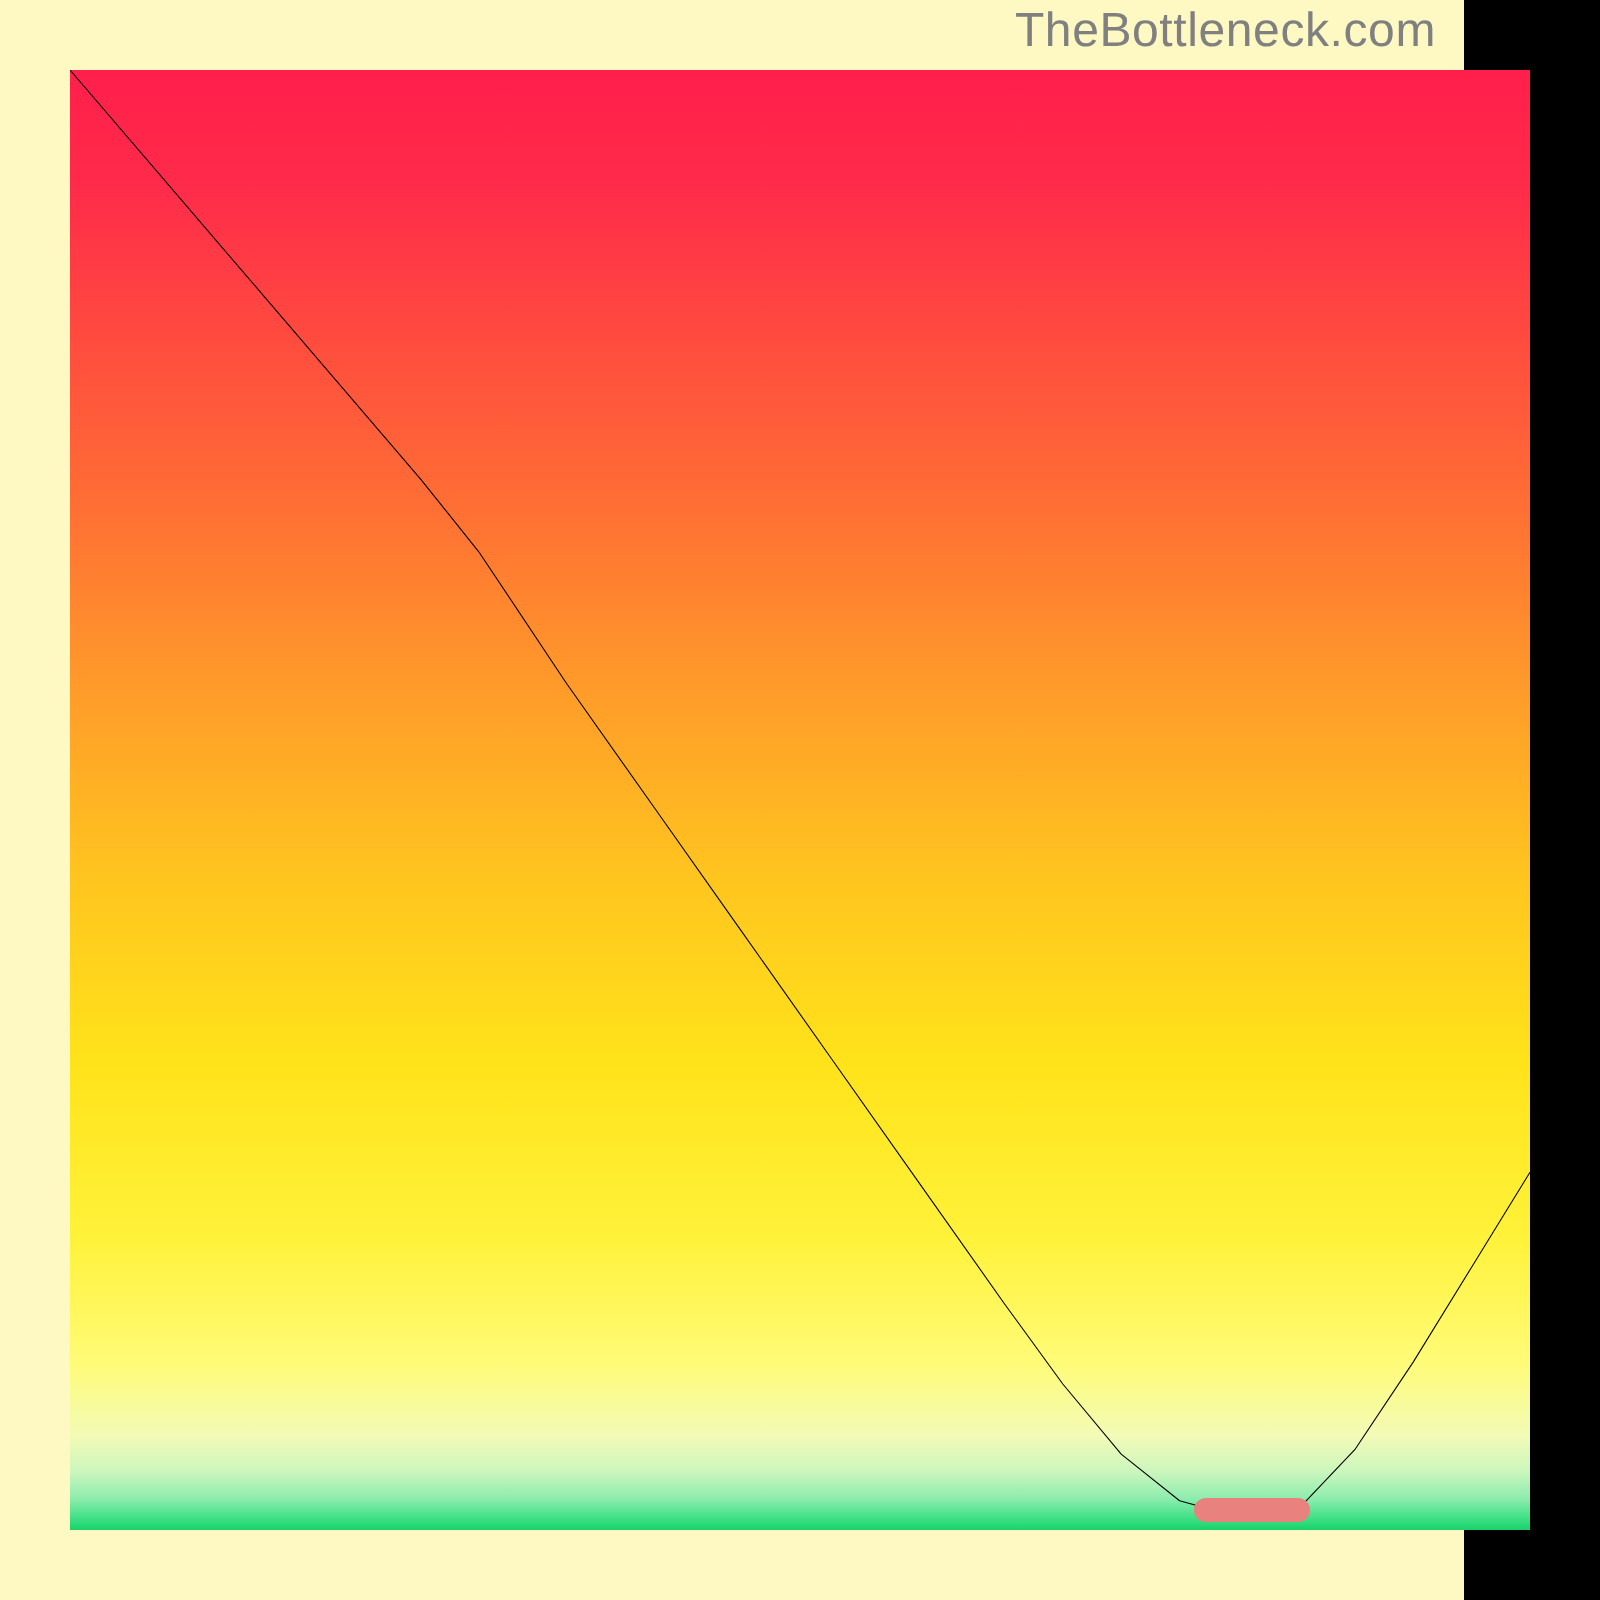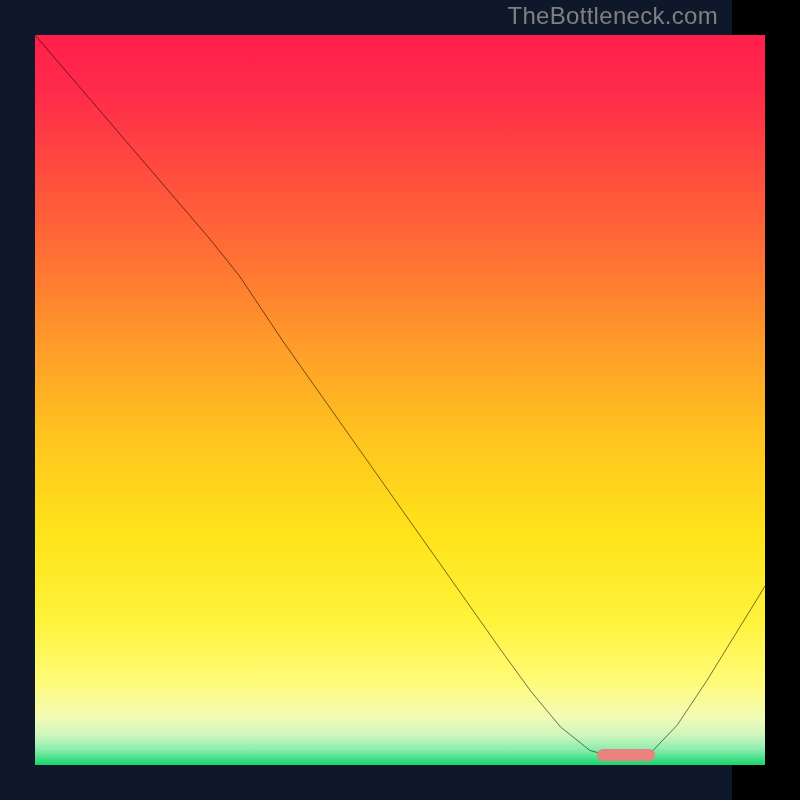--- a/index.html
+++ b/index.html
@@ -8,21 +8,21 @@
     width: 800px;
     height: 800px;
     background: #000;
     overflow: hidden;
     font-family: Arial, Helvetica, sans-serif;
   }
   .frame {
     position: relative;
     width: 732px;
     height: 800px;
-    background: #0f172a;
+    background: #fef9c3;
   }
   .watermark {
     position: absolute;
     top: 2px;
     right: 14px;
     color: #808080;
     font-size: 24px;
     font-weight: 500;
     letter-spacing: 0.3px;
   }

